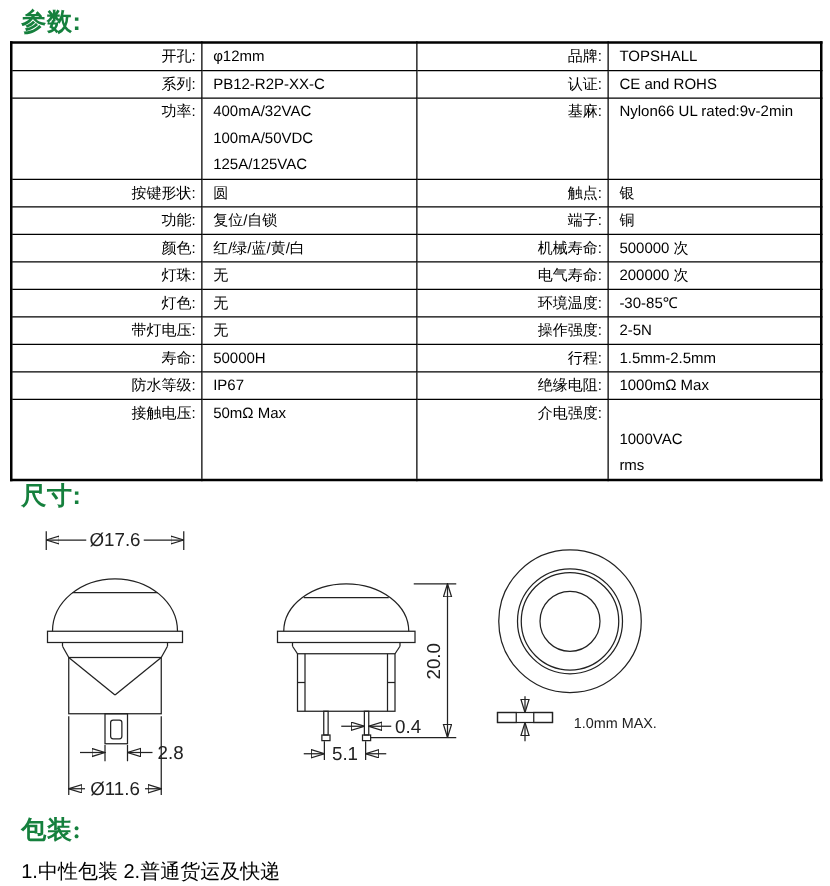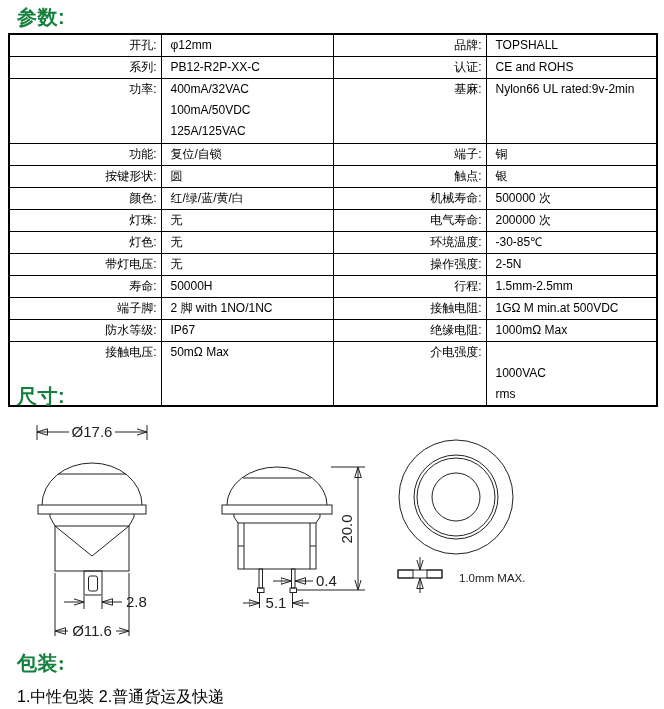--- a/index.html
+++ b/index.html
@@ -95,32 +95,32 @@
   </tr>
   <tr class="r3">
     <td class="lab">功率:</td>
     <td class="val">400mA/32VAC
 100mA/50VDC
 125A/125VAC</td>
     <td class="lab">基麻:</td>
     <td class="val">Nylon66 UL rated:9v-2min</td>
   </tr>
   <tr class="r">
+    <td class="lab">按键形状:</td>
+    <td class="val">圆</td>
+    <td class="lab">触点:</td>
+    <td class="val">银</td>
+  </tr>
+  <tr class="r">
     <td class="lab">功能:</td>
     <td class="val">复位/自锁</td>
     <td class="lab">端子:</td>
     <td class="val">铜</td>
   </tr>
   <tr class="r">
-    <td class="lab">按键形状:</td>
-    <td class="val">圆</td>
-    <td class="lab">触点:</td>
-    <td class="val">银</td>
-  </tr>
-  <tr class="r">
     <td class="lab">颜色:</td>
     <td class="val">红/绿/蓝/黄/白</td>
     <td class="lab">机械寿命:</td>
     <td class="val">500000 次</td>
   </tr>
   <tr class="r">
     <td class="lab">灯珠:</td>
     <td class="val">无</td>
     <td class="lab">电气寿命:</td>
     <td class="val">200000 次</td>
@@ -135,26 +135,20 @@
     <td class="lab">带灯电压:</td>
     <td class="val">无</td>
     <td class="lab">操作强度:</td>
     <td class="val">2-5N</td>
   </tr>
   <tr class="r">
     <td class="lab">寿命:</td>
     <td class="val">50000H</td>
     <td class="lab">行程:</td>
     <td class="val">1.5mm-2.5mm</td>
-  </tr>
-  <tr class="r">
-    <td class="lab">端子脚:</td>
-    <td class="val">2 脚  with 1NO/1NC</td>
-    <td class="lab">接触电阻:</td>
-    <td class="val">1GΩ M min.at 500VDC</td>
   </tr>
   <tr class="r">
     <td class="lab">防水等级:</td>
     <td class="val">IP67</td>
     <td class="lab">绝缘电阻:</td>
     <td class="val">1000mΩ Max</td>
   </tr>
   <tr class="r">
     <td class="lab">接触电压:</td>
     <td class="val">50mΩ Max</td>

